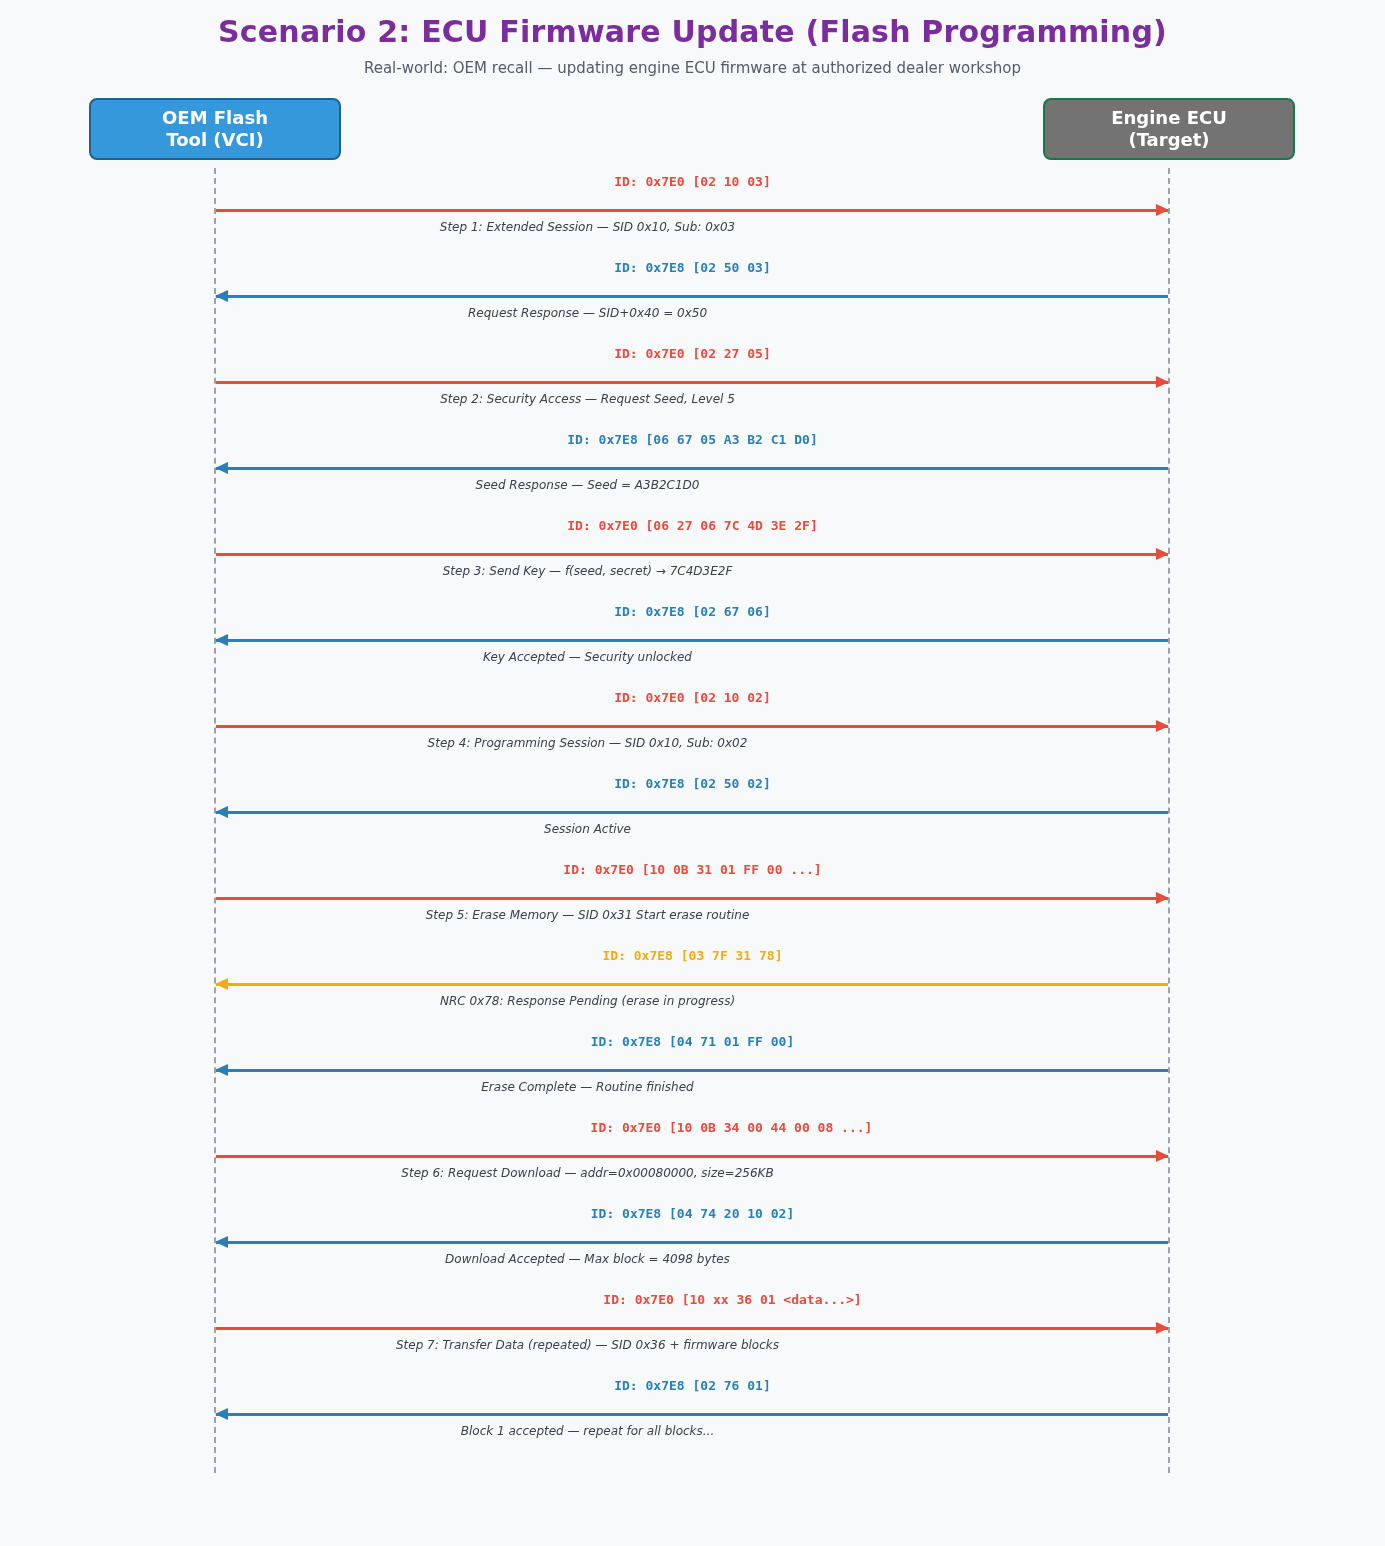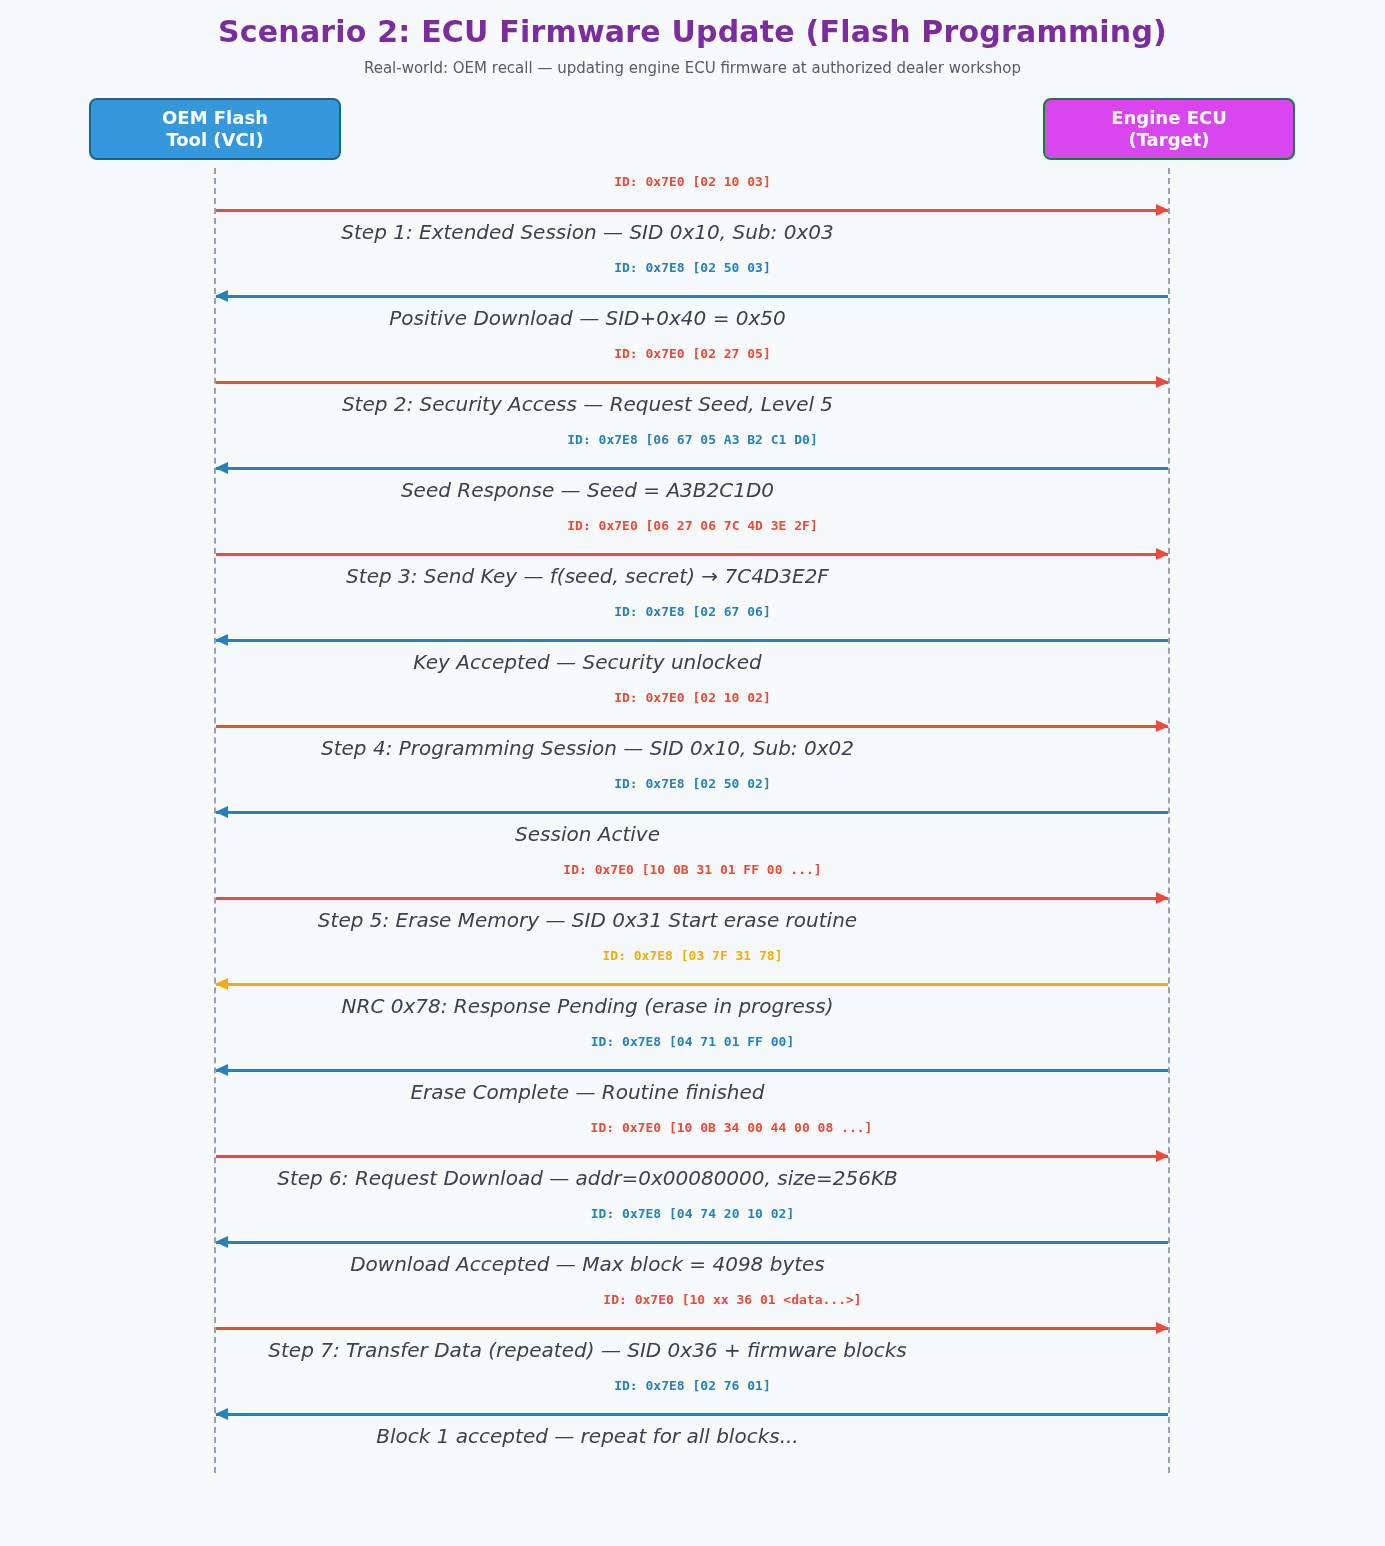--- a/index.html
+++ b/index.html
@@ -44,21 +44,21 @@
     line-height: 1.25;
     box-sizing: border-box;
   }
   #actor-left {
     left: 89px;
     background: #3498db;
     border: 2px solid #21618c;
   }
   #actor-right {
     left: 1043px;
-    background: #d946ef;
+    background: #737373;
     border: 2px solid #17794a;
   }
   .lifeline {
     position: absolute;
     top: 168px;
     width: 0;
     height: 1305px;
     border-left: 2px dashed #9aa3ad;
   }
   #lifeline-left { left: 214px; }
@@ -113,21 +113,21 @@
   .arrow.to-left .head {
     left: -1px;
     border-right: 13px solid currentColor;
   }
   .msg-note {
     position: absolute;
     top: 52px;
     left: 0;
     width: 1175px;
     text-align: center;
-    font-size: 20px;
+    font-size: 12px;
     font-style: italic;
     color: #3b4149;
   }
 </style>
 </head>
 <body>
 
 <div id="title">Scenario 2: ECU Firmware Update (Flash Programming)</div>
 <div id="subtitle">Real-world: OEM recall — updating engine ECU firmware at authorized dealer workshop</div>
 
@@ -155,21 +155,21 @@
         <div class="head"></div>
       </div>
       <div class="msg-note">Step 1: Extended Session — SID 0x10, Sub: 0x03</div>
     </div>
     <div class="msg">
       <div class="msg-id" style="color: rgb(41, 128, 185);">ID: 0x7E8  [02 50 03]</div>
       <div class="arrow to-left" style="color: rgb(41, 128, 185);">
         <div class="line" style="background: rgb(41, 128, 185);"></div>
         <div class="head"></div>
       </div>
-      <div class="msg-note">Positive Download — SID+0x40 = 0x50</div>
+      <div class="msg-note">Request Response — SID+0x40 = 0x50</div>
     </div>
     <div class="msg">
       <div class="msg-id" style="color: rgb(231, 76, 60);">ID: 0x7E0  [02 27 05]</div>
       <div class="arrow to-right" style="color: rgb(231, 76, 60);">
         <div class="line" style="background: rgb(231, 76, 60);"></div>
         <div class="head"></div>
       </div>
       <div class="msg-note">Step 2: Security Access — Request Seed, Level 5</div>
     </div>
     <div class="msg">

